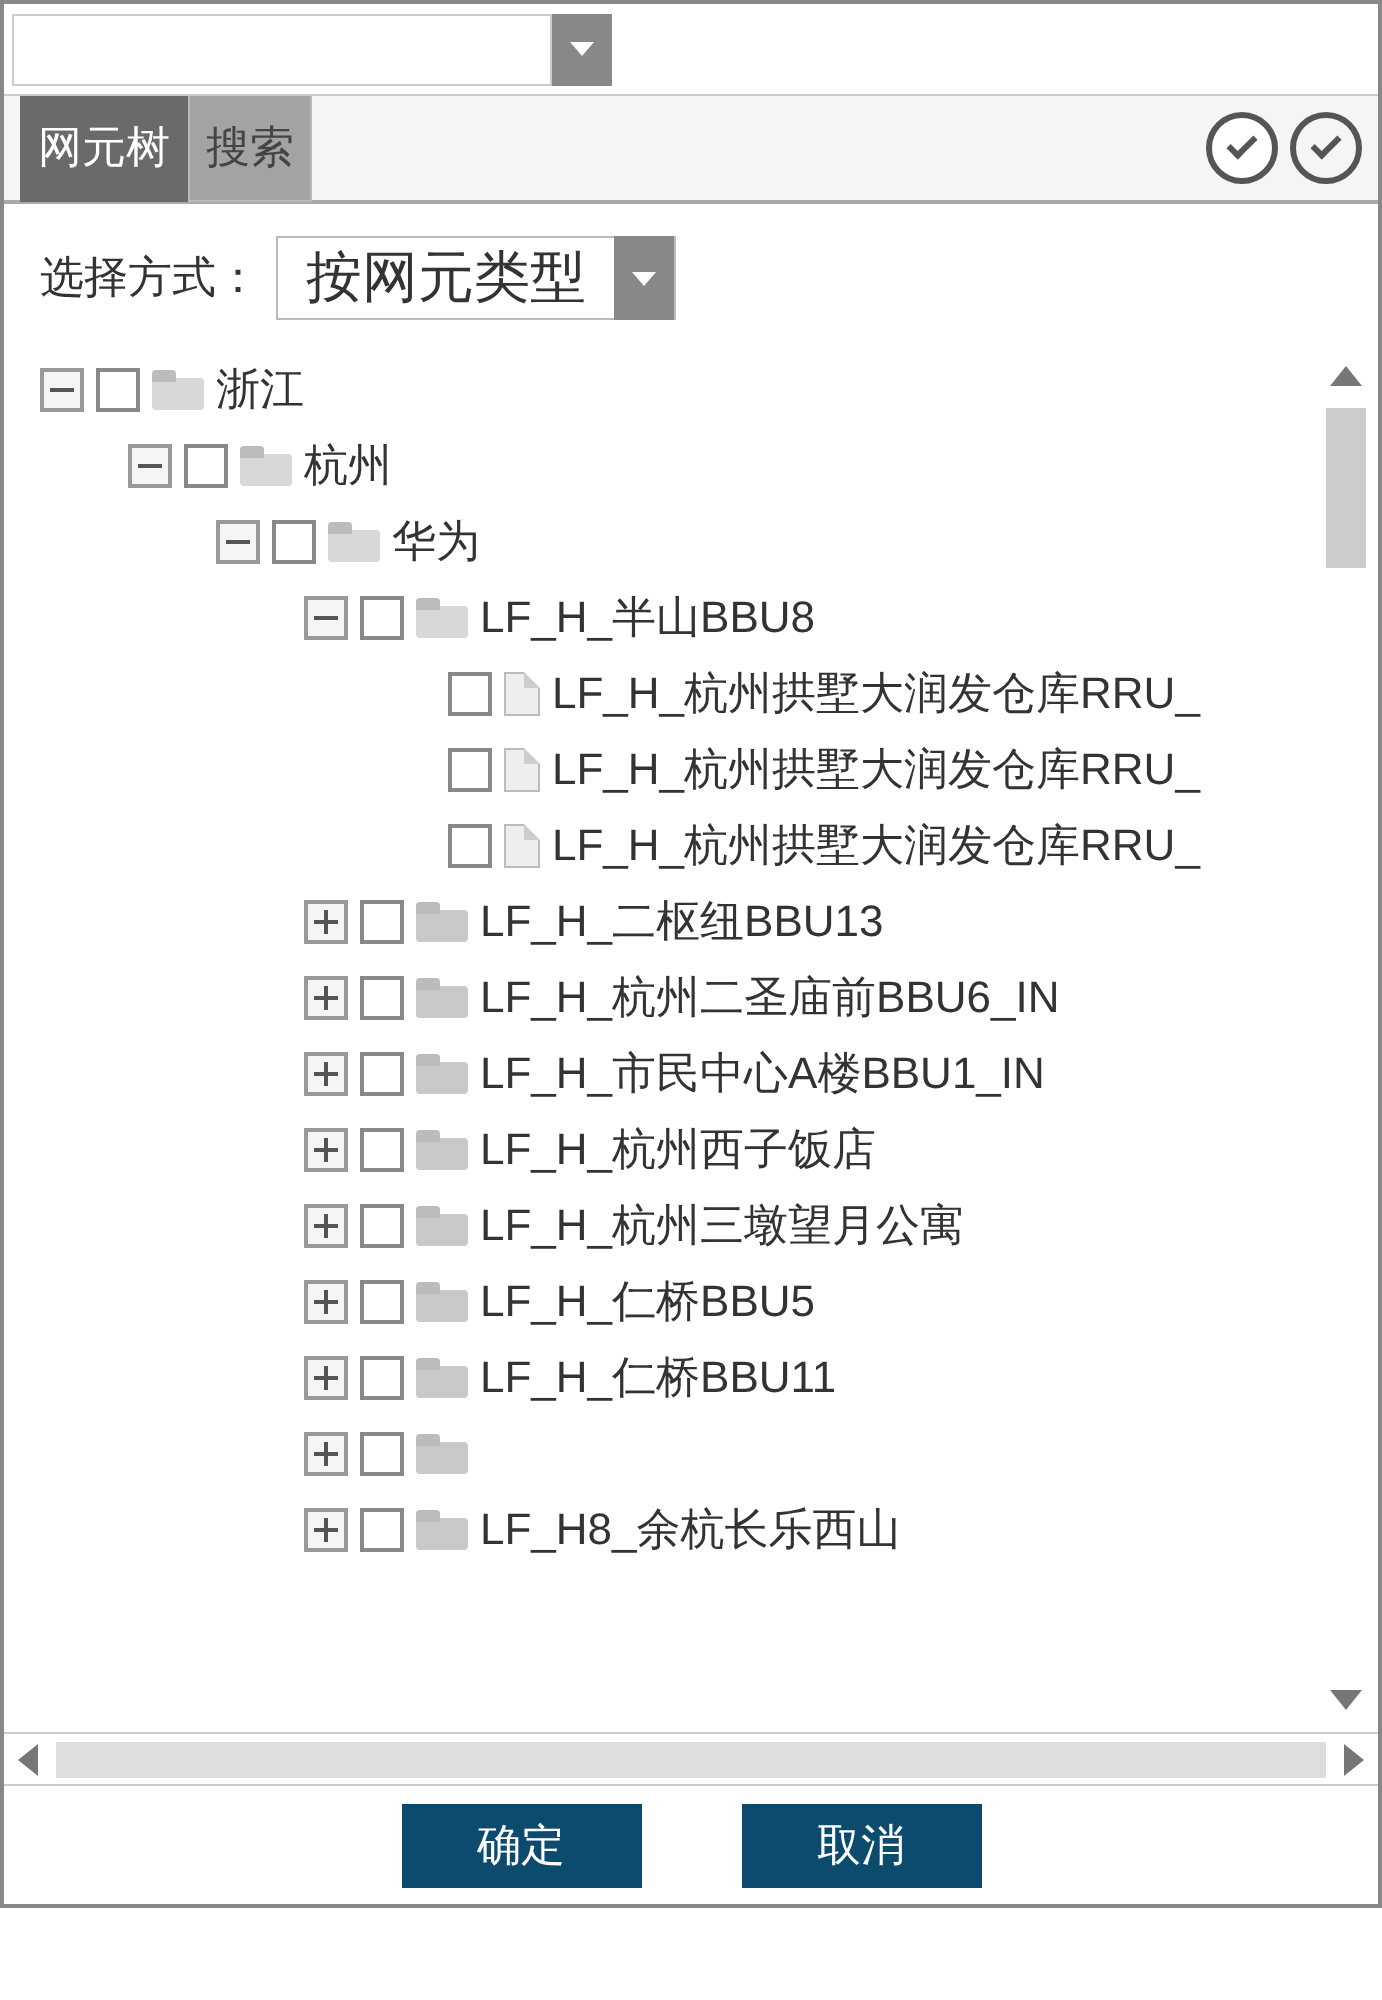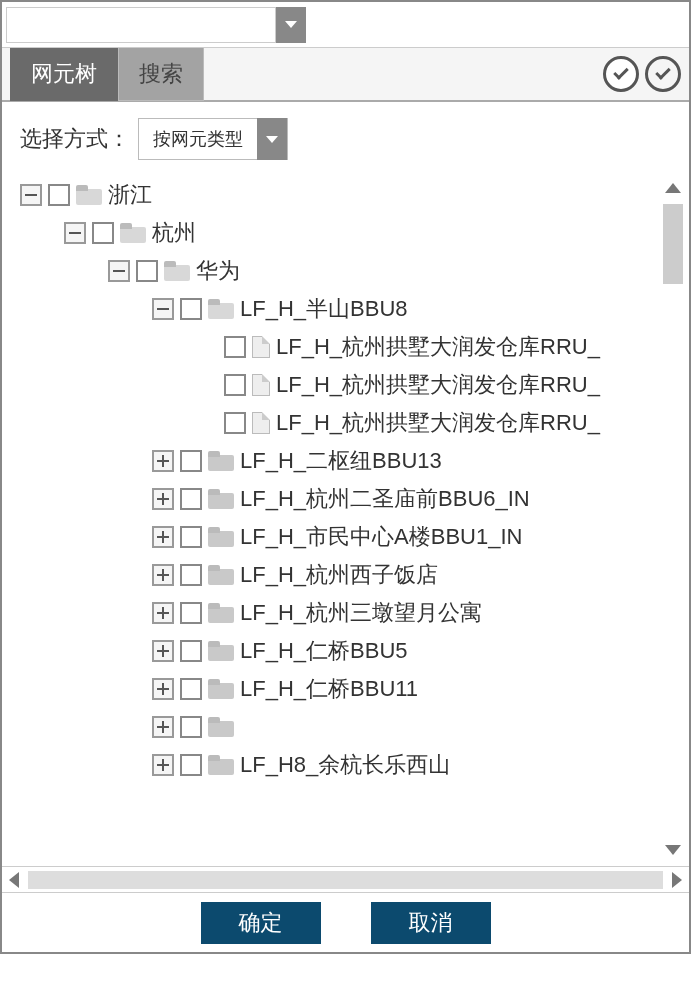--- a/index.html
+++ b/index.html
@@ -3,30 +3,30 @@
   <meta charset="utf-8">
   <style>
     * { box-sizing: border-box; margin: 0; padding: 0; font-family: "Microsoft YaHei", sans-serif; }
     body { width: 691px; height: 1000px; background: #fff; }
     .outer { border: 2px solid #888; width: 691px; }
     .topbar { height: 46px; border-bottom: 1px solid #ccc; display: flex; align-items: center; padding: 0 4px; position: relative; }
     .top-input { flex: 0 0 270px; height: 36px; border: 1px solid #ccc; background: #fff; }
     .top-dd { width: 30px; height: 36px; background: #888; display: flex; align-items: center; justify-content: center; }
     .caret-down { width: 0; height: 0; border-left: 6px solid transparent; border-right: 6px solid transparent; border-top: 7px solid #fff; }
     .tabs-row { height: 54px; background: #f5f5f5; border-bottom: 2px solid #aaa; display: flex; align-items: center; padding: 0 8px; }
-    .tab { height: 54px; display: flex; align-items: center; justify-content: center; font-size: 22px; padding: 0 20px; border: 1px solid #bbb; }
+    .tab { height: 54px; display: flex; align-items: center; justify-content: center; font-size: 22px; padding: 0 8px; border: 1px solid #bbb; }
     .tab.active { background: #6a6a6a; color: #fff; border-color: #6a6a6a; }
     .tab.inactive { background: #a3a3a3; color: #444; }
     .spacer { flex: 1; }
     .check-circle { width: 36px; height: 36px; border-radius: 50%; border: 3px solid #555; margin-left: 6px; display: flex; align-items: center; justify-content: center; }
     .check-mark { width: 14px; height: 8px; border-left: 3px solid #555; border-bottom: 3px solid #555; transform: rotate(-45deg); margin-top: -4px; }
     .filter-row { padding: 16px 18px 10px 18px; display: flex; align-items: center; font-size: 22px; color: #333; }
     .filter-label { margin-right: 8px; }
     .filter-select { display: flex; align-items: center; border: 1px solid #bbb; height: 42px; }
-    .filter-val { padding: 0 14px; font-size: 18px; color: #333; }
+    .filter-val { padding: 0 14px; font-size: 28px; color: #333; }
     .filter-dd { width: 30px; height: 42px; background: #888; display: flex; align-items: center; justify-content: center; }
     .tree-wrap { position: relative; padding: 6px 0 0 0; }
     .tree-scroll { height: 690px; overflow: hidden; position: relative; padding-left: 18px; }
     .v-scrollbar { position: absolute; right: 4px; top: 6px; width: 24px; height: 686px; }
     .v-arrow { width: 24px; height: 24px; display: flex; align-items: center; justify-content: center; }
     .v-arrow-up { width: 0; height: 0; border-left: 8px solid transparent; border-right: 8px solid transparent; border-bottom: 10px solid #777; }
     .v-arrow-dn { width: 0; height: 0; border-left: 8px solid transparent; border-right: 8px solid transparent; border-top: 10px solid #777; }
     .v-track { height: 638px; background: #fff; position: relative; }
     .v-thumb { position: absolute; top: 4px; left: 2px; width: 20px; height: 80px; background: #ccc; }
     .h-scrollbar { height: 26px; display: flex; align-items: center; border-top: 1px solid #ccc; }

